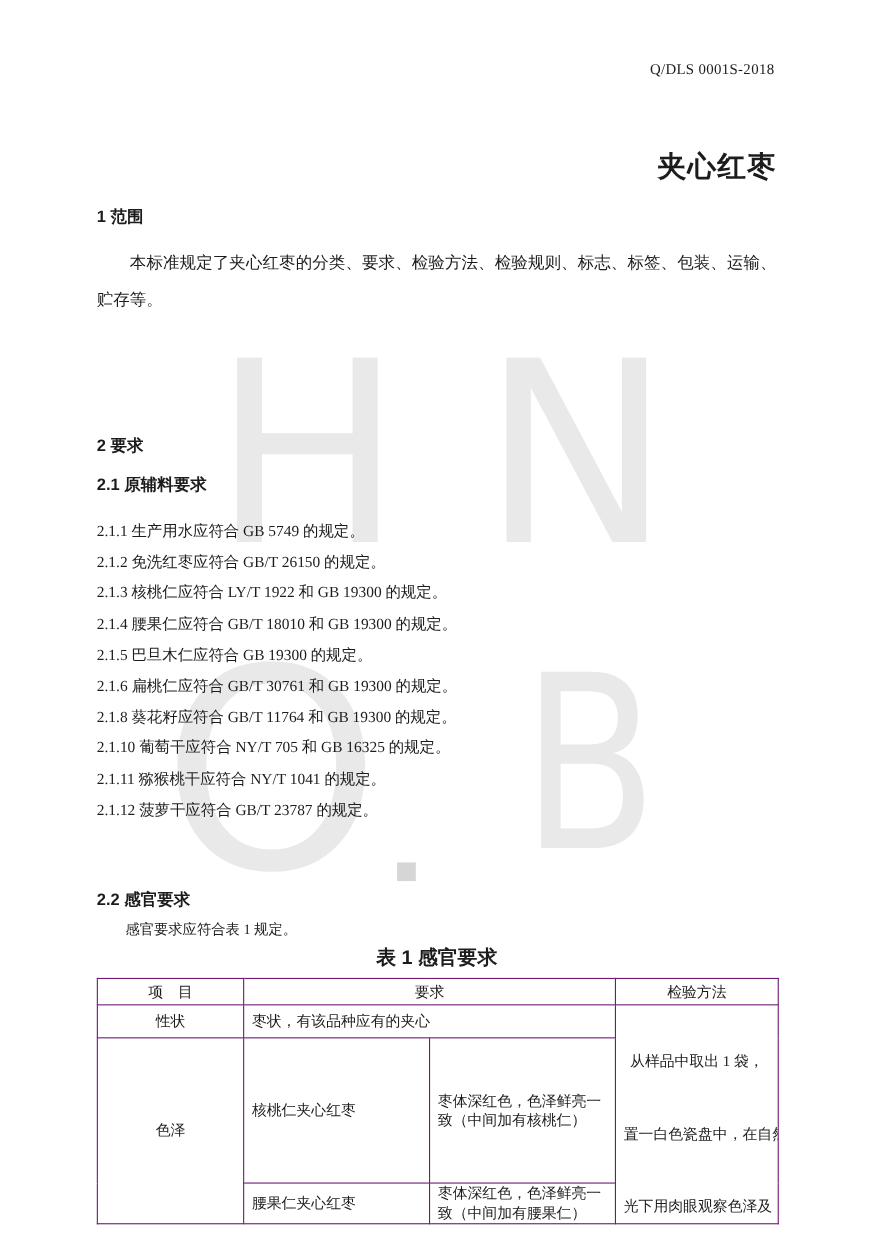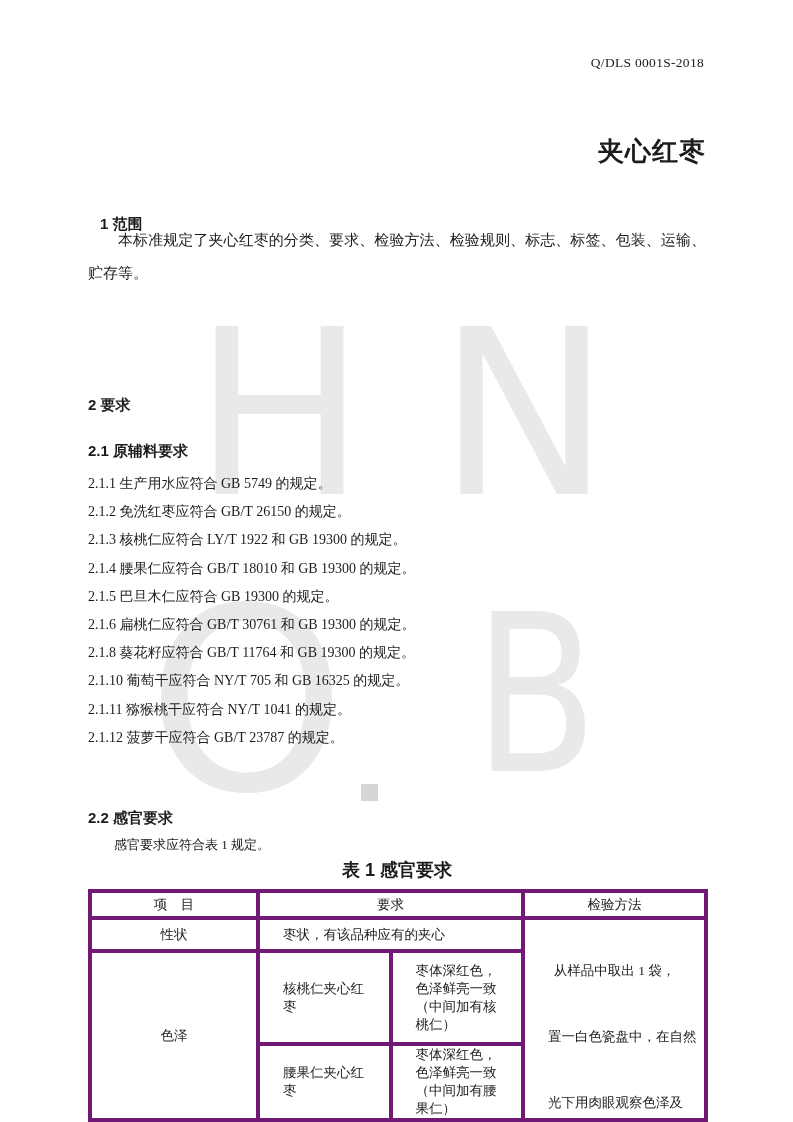--- a/index.html
+++ b/index.html
@@ -45,23 +45,23 @@
     position:absolute;top:120px;left:0;width:100%;
     text-align:right;
     font-family:Liberation Serif, serif;
     font-weight:700;font-size:26px;letter-spacing:1px;margin-top:14px;
   }
   .h-sec{
     position:absolute;left:0;
     font-family:"Liberation Sans","DejaVu Sans",sans-serif;
     font-weight:700;font-size:15px;
   }
-  .h-s1{top:215px;margin-left:12px;}
+  .h-s1{top:188px;}
   .h-s2{top:396px;}
-  .h-s21{top:442px;}
+  .h-s21{top:431px;}
   .h-s22{top:809px;}
   .para{
     position:absolute;left:0;width:618px;
     font-size:15px;line-height:33px;
     text-align:justify;text-justify:inter-character;
   }
   .para-indent{text-indent:2em;}
   .p1{top:224px;}
   .p2{top:289px;}
   .clauses{
@@ -81,22 +81,22 @@
   }
   
   table.t1{
     position:absolute;left:0;top:889px;
     border-collapse:collapse;
     width:620px;
     font-size:13.5px;
     table-layout:fixed;
   }
   table.t1 td{
-    border:4px solid #701a75;
-    padding:0 23px;
+    border:1px solid #701a75;
+    padding:0 7px;
     vertical-align:middle;
     overflow:hidden;
     font-family:Liberation Serif, serif;
   }
   table.t1{border:1.5px solid #222;}
   .col-item{width:118px;}
   .col-sub{width:102px;}
   .col-req{width:253px;}
   .col-method{width:133px;}
   .c-center{text-align:center;}

